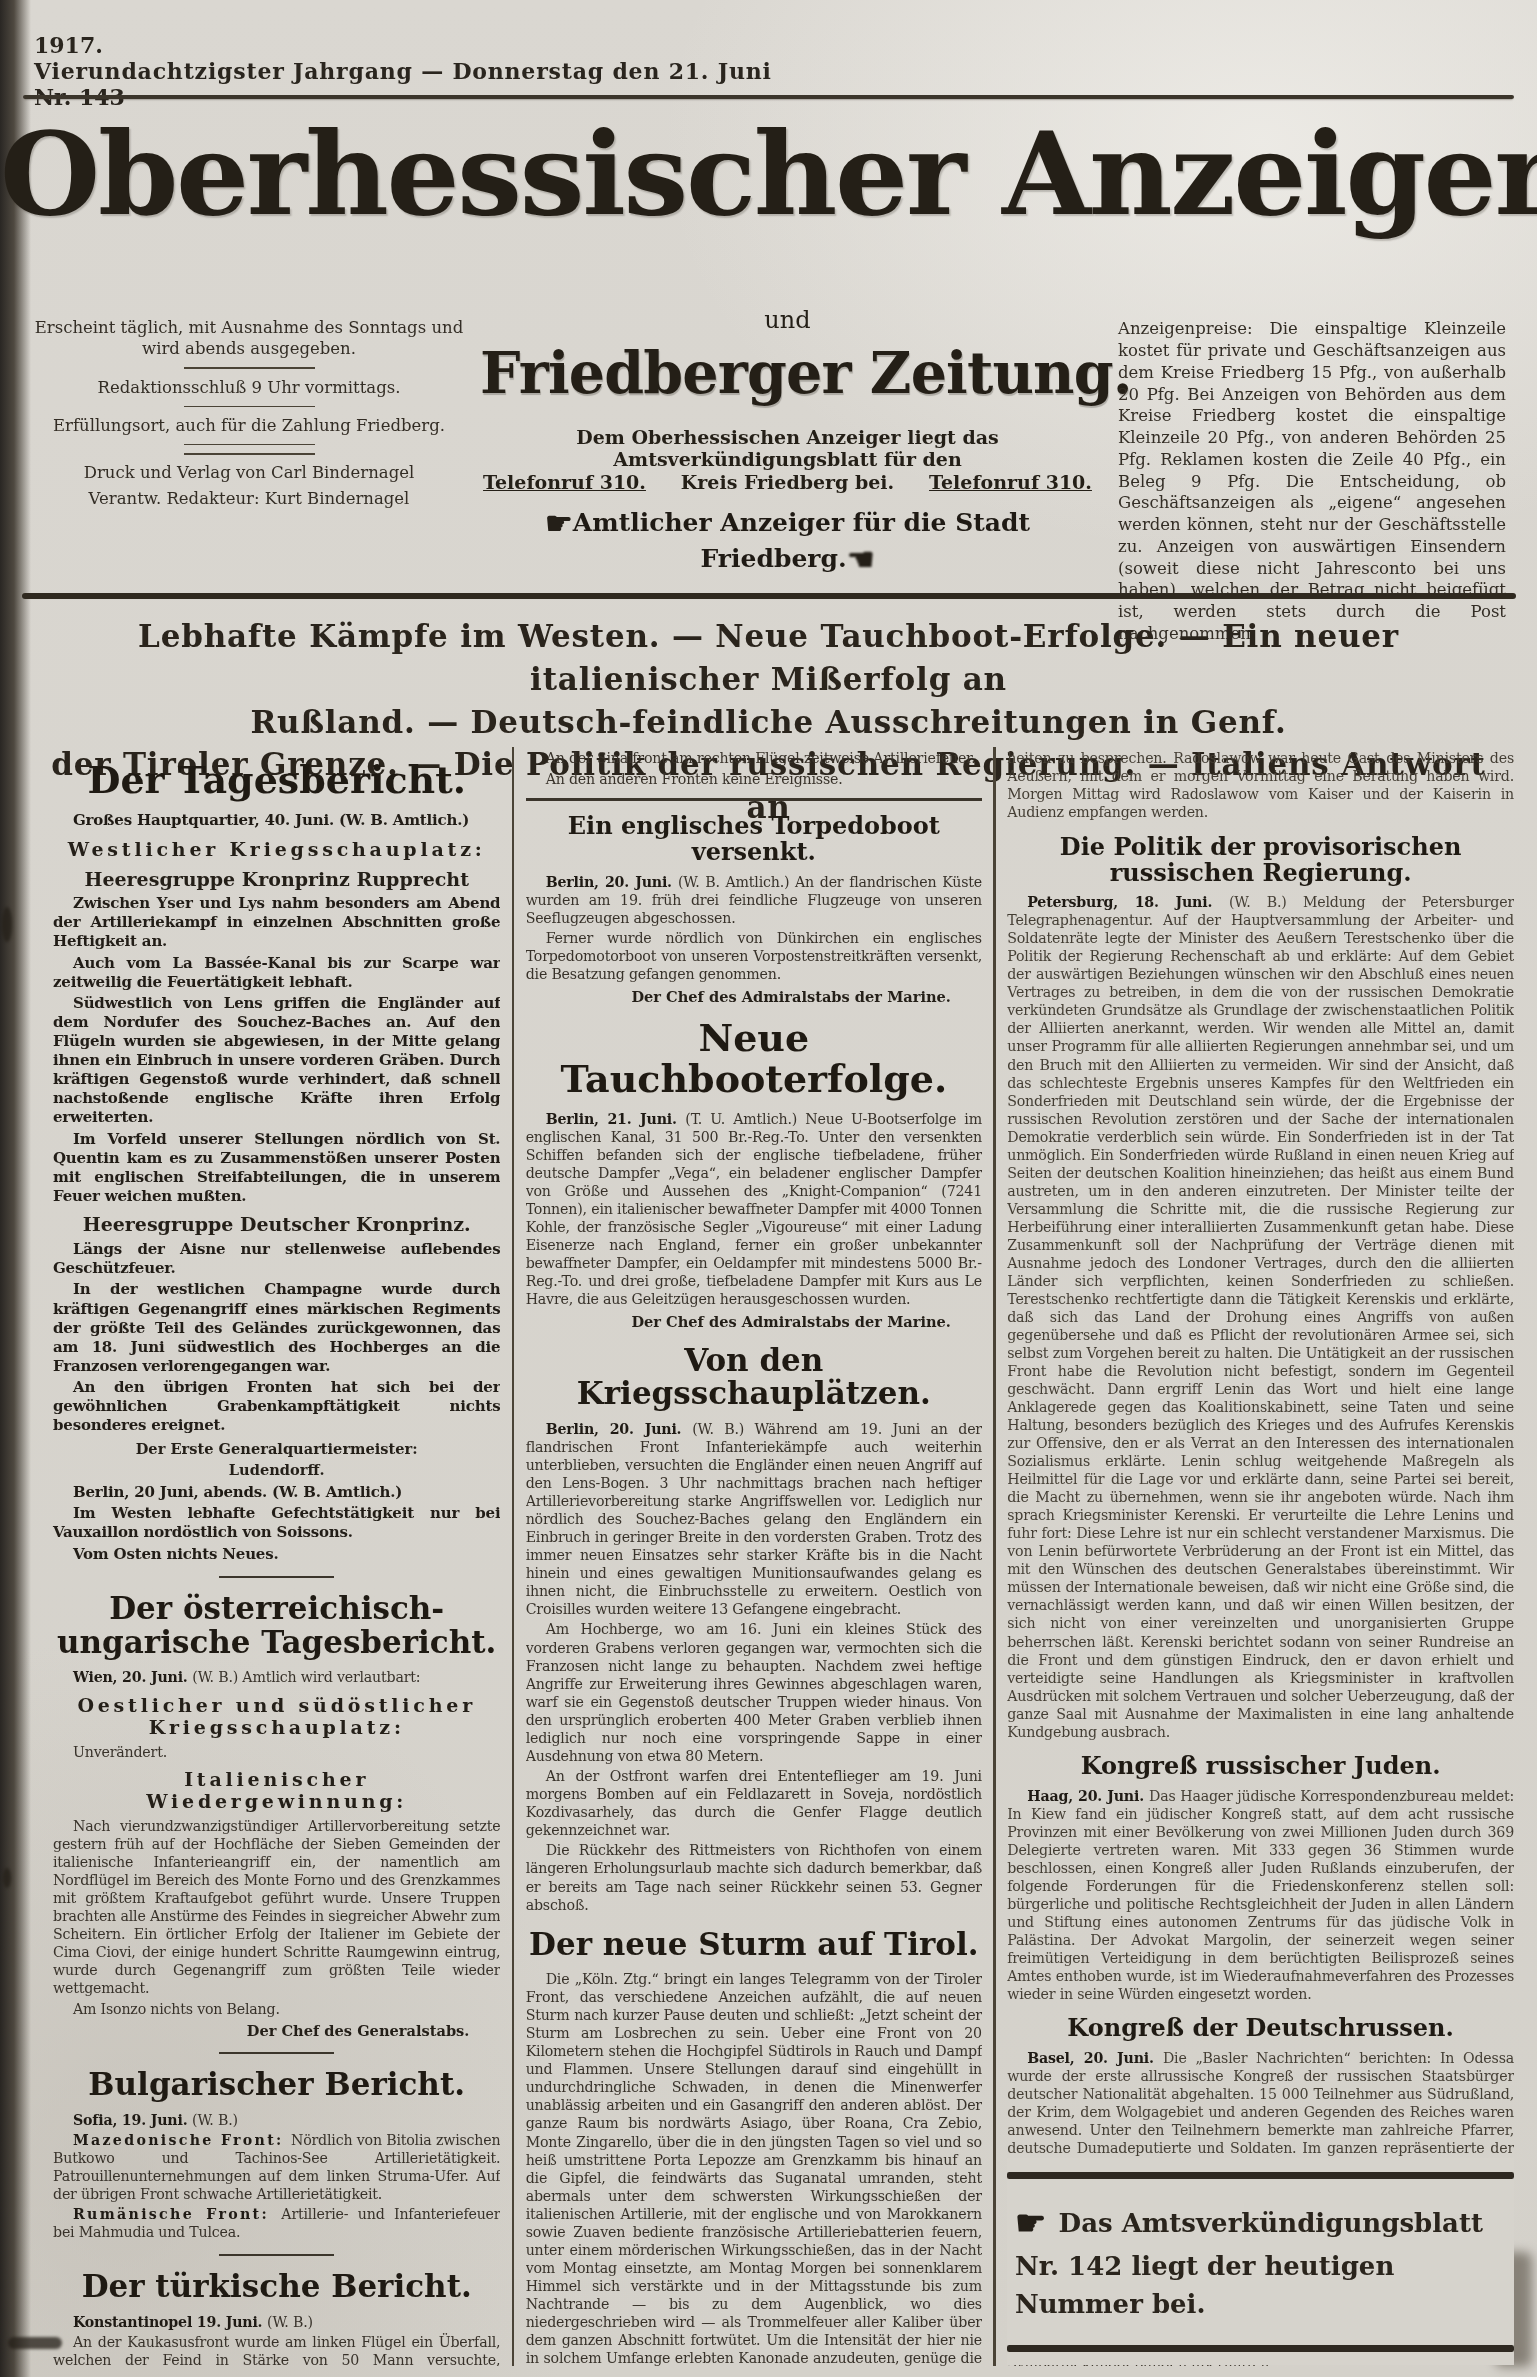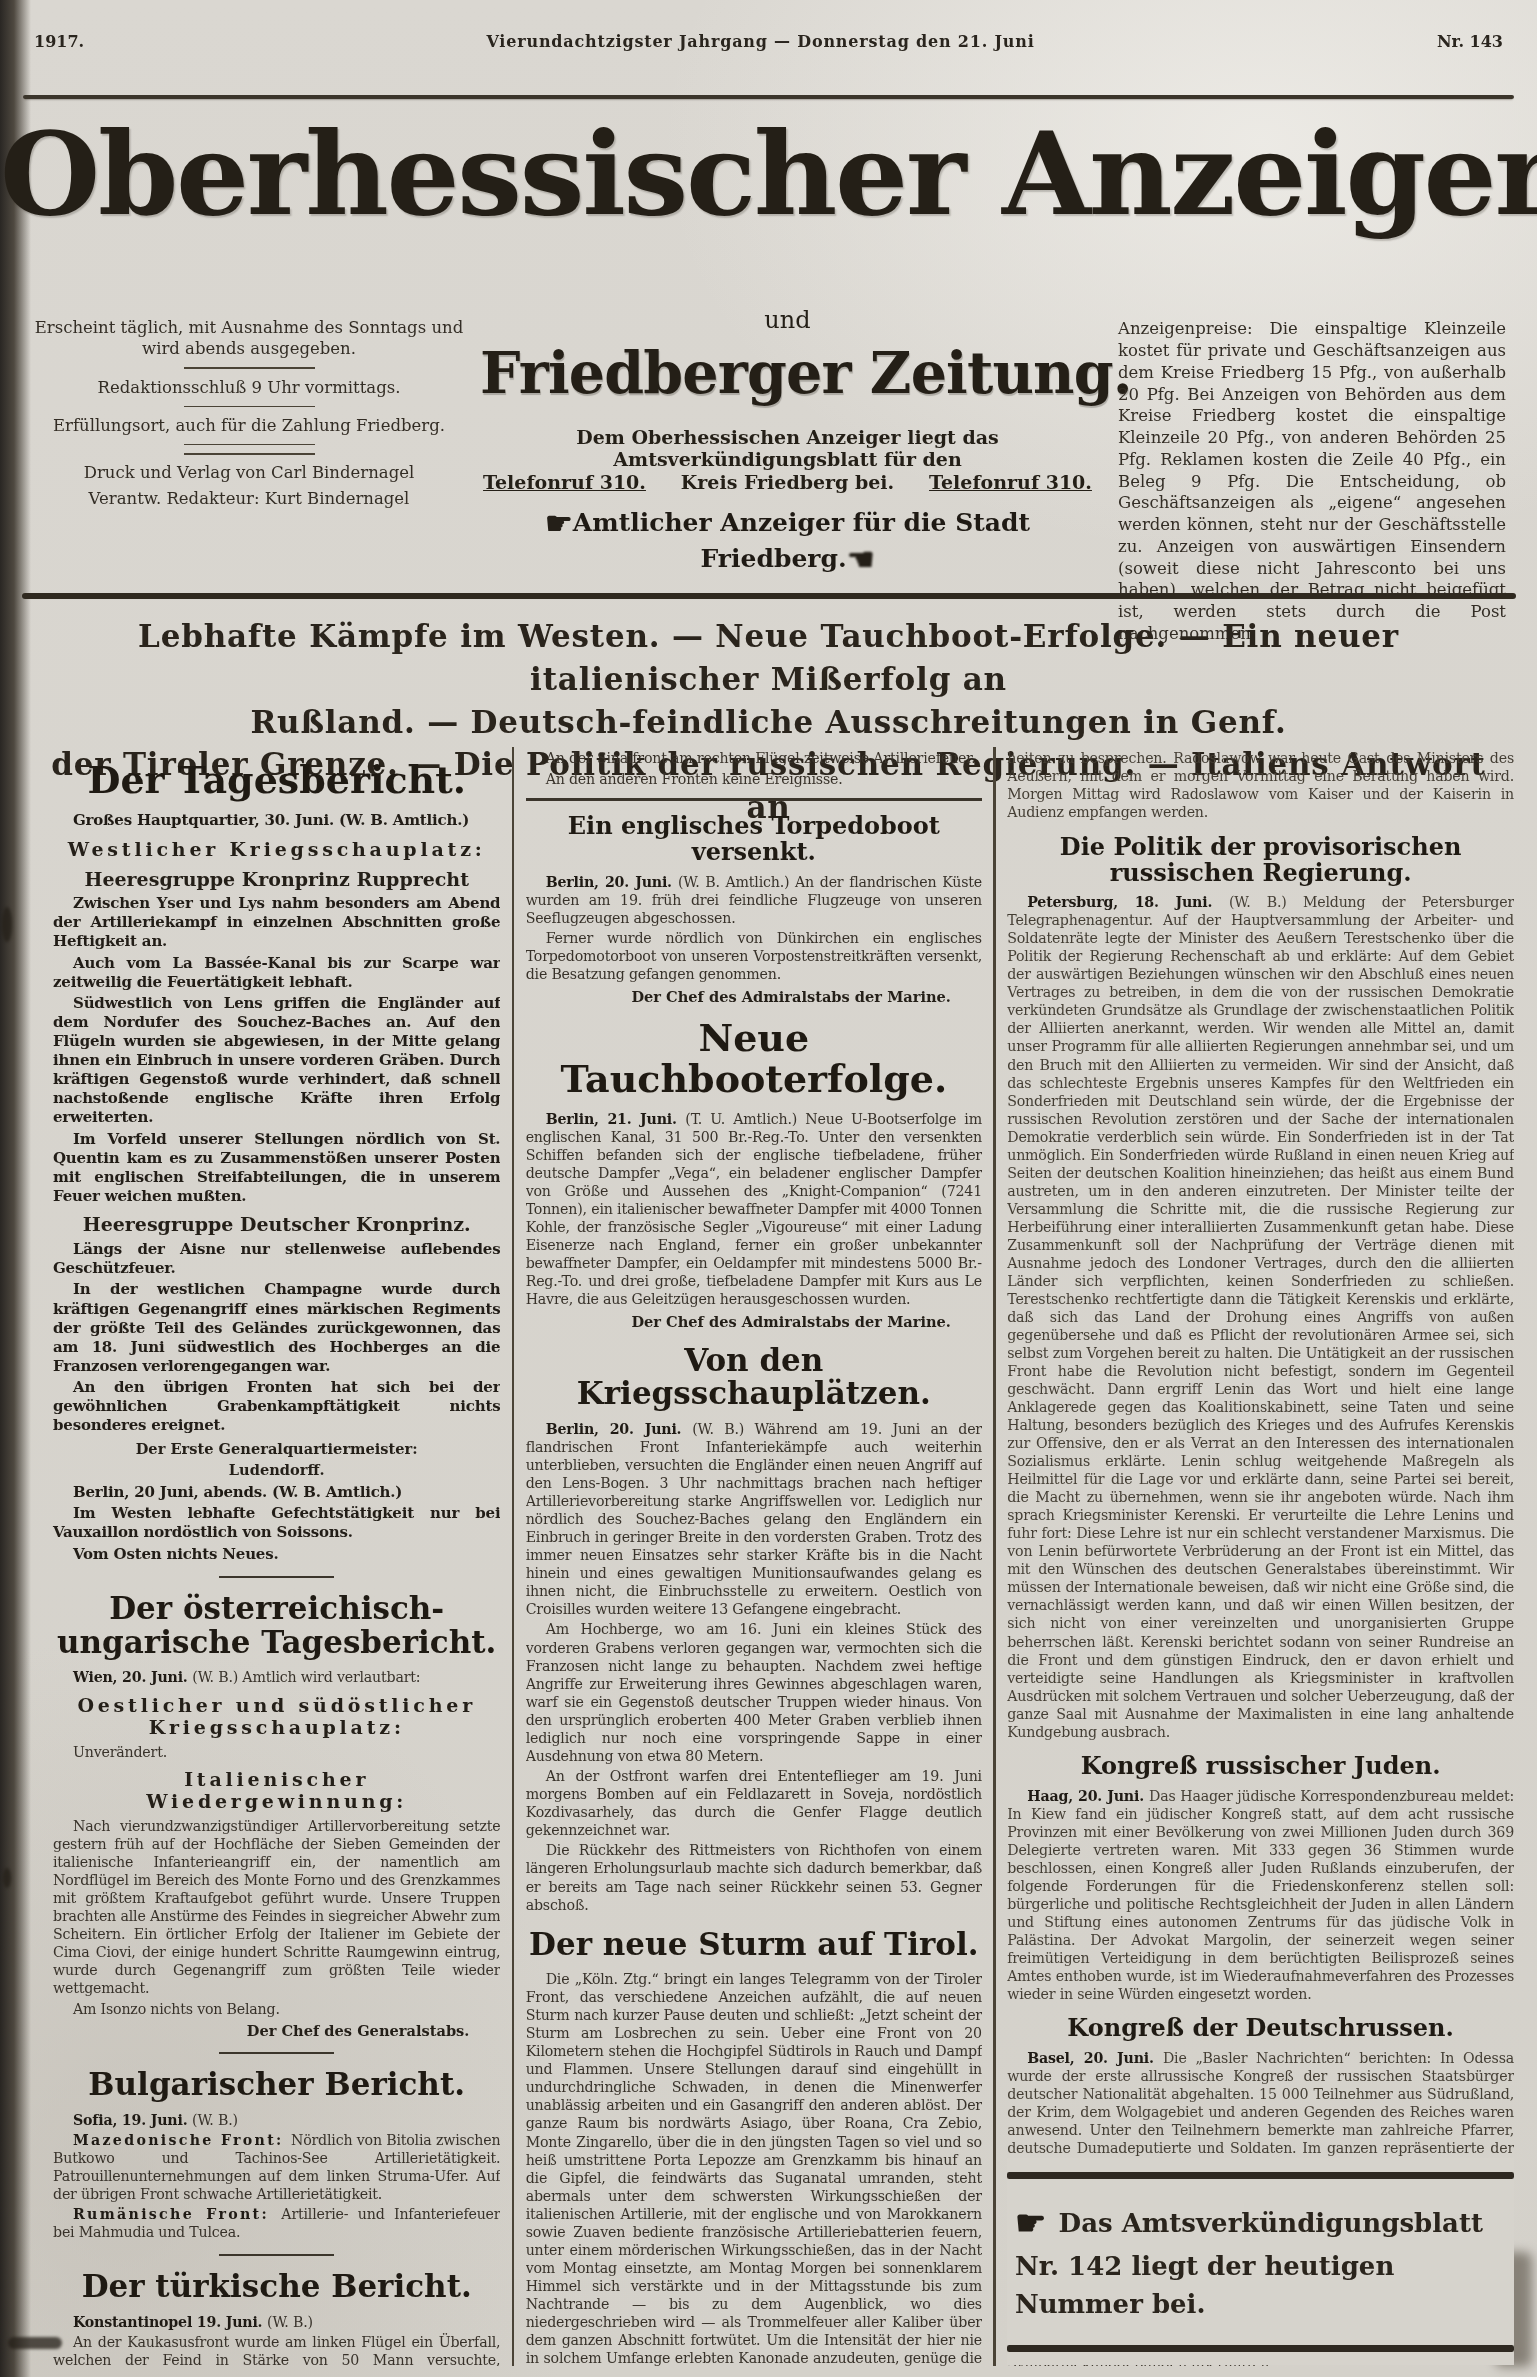--- a/index.html
+++ b/index.html
@@ -14,21 +14,21 @@
   
   .scan-left{position:absolute;left:0;top:0;width:31px;height:100%;
     background:linear-gradient(90deg,#161310 0%,#3f3930 45%,rgba(63,57,48,0) 100%);opacity:.9;}
   .blob{position:absolute;background:#241f18;border-radius:50%;filter:blur(1.5px);opacity:.75;}
   .b1{left:1.5px;top:907px;width:10.8px;height:35px;}
   .b2{left:3.1px;top:1868px;width:7.7px;height:20px;}
   .b3{left:7.7px;top:2337px;width:54px;height:12.3px;border-radius:6.1px;}
   .smudge-right{position:absolute;right:4.6px;top:2252px;width:37px;height:115px;background:#5e574c;filter:blur(5.4px);opacity:.65;border-radius:7.7px;}
 
   
-  .dateline{position:absolute;top:32px;left:34px;right:34px;display:flex;align-items:baseline;font-weight:700;font-size:16px;color:#2a251e;}
+  .dateline{position:absolute;top:32px;left:34px;right:34px;display:flex;align-items:baseline;font-weight:700;font-size:22px;color:#2a251e;flex-direction:column;}
   .dateline .c{flex:1;text-align:center;letter-spacing:0.8px;}
   .rule-top{position:absolute;top:95px;left:23px;right:23px;height:3.8px;background:#3b352b;border-radius:2.3px;box-shadow:0 2.3px 1.5px -1.5px rgba(59,53,43,.55);}
 
   
   .masthead-title{position:absolute;top:106px;left:0;width:100%;margin:0;text-align:center;
     font-size:115px;font-weight:700;letter-spacing:-2.3px;white-space:nowrap;color:#241f17;
     text-shadow:1.5px 2.3px 1.5px rgba(36,31,23,.22);}
   .mast-row{position:absolute;top:306px;left:34px;right:31px;height:284px;}
   .mast-left{position:absolute;left:0;top:10.8px;width:430px;font-size:16.5px;line-height:1.3;text-align:center;color:#332d25;}
   .mast-left p{margin:0 0 4.6px 0;}
@@ -138,21 +138,21 @@
 
   <div class="banner">
     <div>Lebhafte Kämpfe im Westen. — Neue Tauchboot-Erfolge. — Ein neuer italienischer Mißerfolg an</div>
     <div>Rußland. — Deutsch-feindliche Ausschreitungen in Genf.</div>
     <div>der Tiroler Grenze. — Die Politik der russischen Regierung. — Italiens Antwort an</div>
   </div>
 
   <main class="body">
     <div class="col col1">
         <div class="heading xl">Der Tagesbericht.</div>
-        <div class="para bold"><b>Großes Hauptquartier, 30. Juni. </b>(W. B. Amtlich.)</div>
+        <div class="para bold"><b>Großes Hauptquartier, 40. Juni. </b>(W. B. Amtlich.)</div>
         <div class="subhead spaced">Westlicher Kriegsschauplatz:</div>
         <div class="subhead">Heeresgruppe Kronprinz Rupprecht</div>
         <div class="para bold">Zwischen Yser und Lys nahm besonders am Abend der Artilleriekampf in einzelnen Abschnitten große Heftigkeit an.</div>
         <div class="para bold">Auch vom La Bassée-Kanal bis zur Scarpe war zeitweilig die Feuertätigkeit lebhaft.</div>
         <div class="para bold">Südwestlich von Lens griffen die Engländer auf dem Nordufer des Souchez-Baches an. Auf den Flügeln wurden sie abgewiesen, in der Mitte gelang ihnen ein Einbruch in unsere vorderen Gräben. Durch kräftigen Gegenstoß wurde verhindert, daß schnell nachstoßende englische Kräfte ihren Erfolg erweiterten.</div>
         <div class="para bold">Im Vorfeld unserer Stellungen nördlich von St. Quentin kam es zu Zusammenstößen unserer Posten mit englischen Streifabteilungen, die in unserem Feuer weichen mußten.</div>
         <div class="subhead">Heeresgruppe Deutscher Kronprinz.</div>
         <div class="para bold">Längs der Aisne nur stellenweise auflebendes Geschützfeuer.</div>
         <div class="para bold">In der westlichen Champagne wurde durch kräftigen Gegenangriff eines märkischen Regiments der größte Teil des Geländes zurückgewonnen, das am 18. Juni südwestlich des Hochberges an die Franzosen verlorengegangen war.</div>
         <div class="para bold">An den übrigen Fronten hat sich bei der gewöhnlichen Grabenkampftätigkeit nichts besonderes ereignet.</div>

